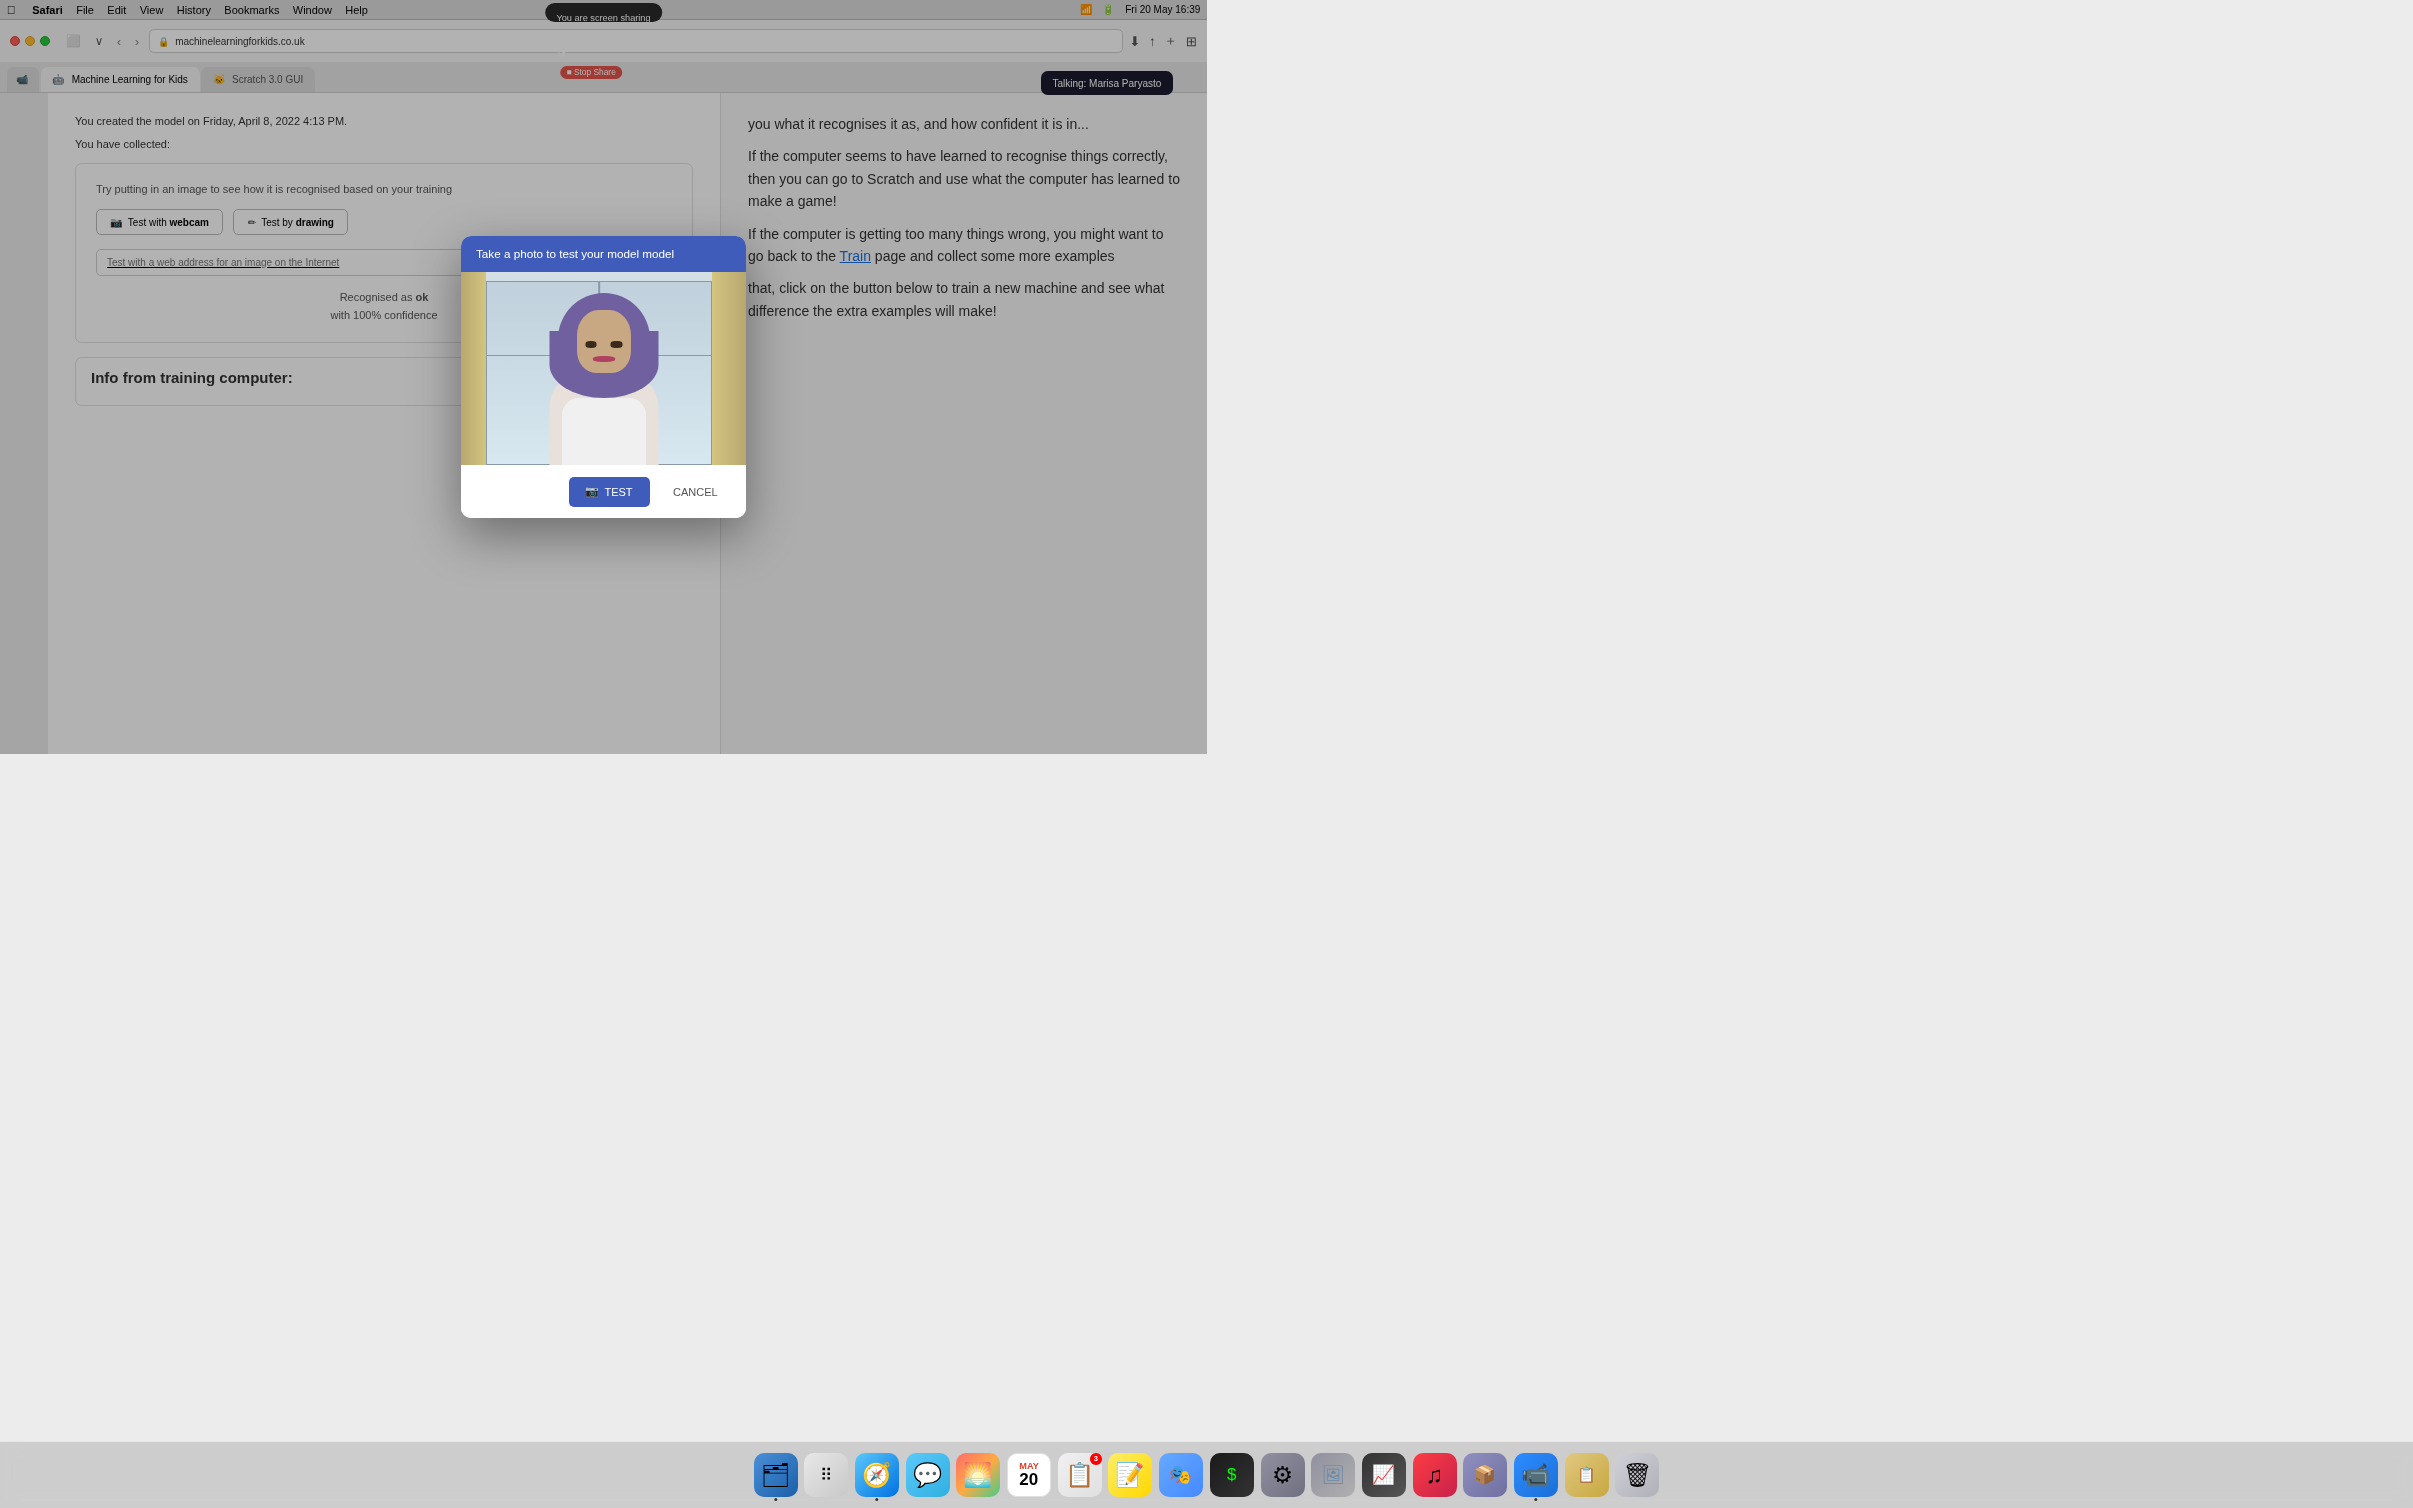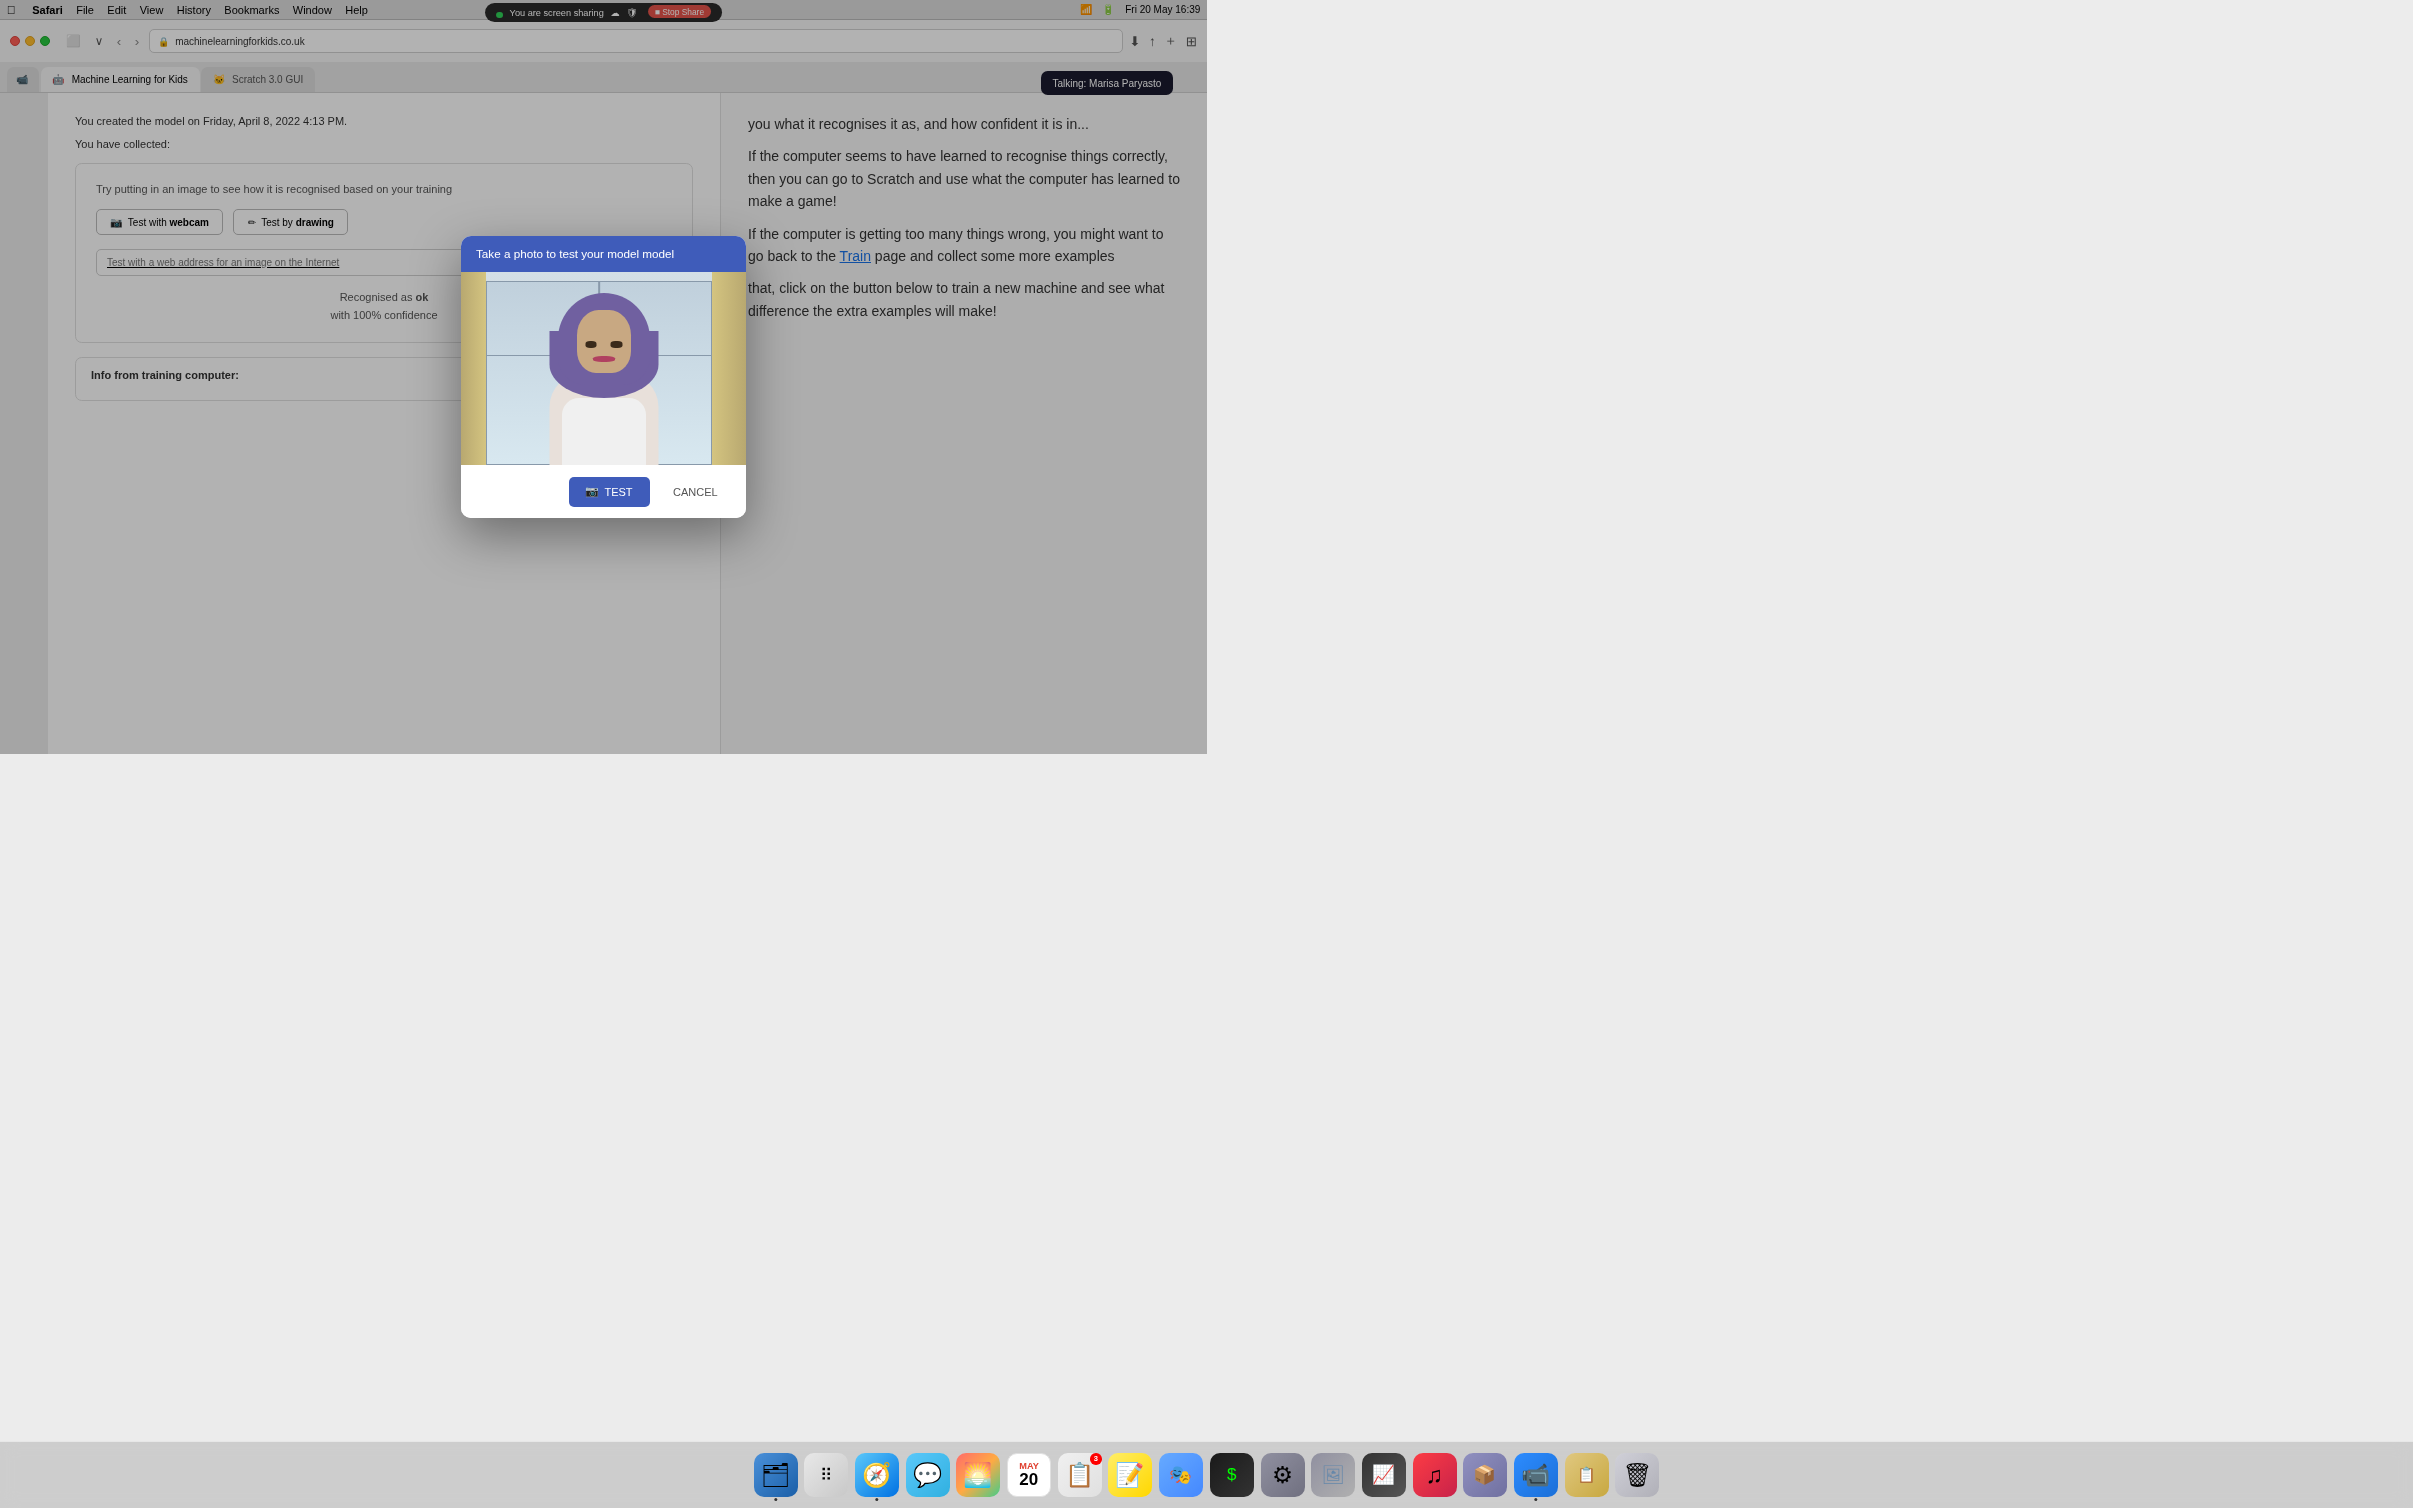--- a/index.html
+++ b/index.html
@@ -56,24 +56,25 @@
       position: absolute;
       top: 3.4px;
       left: 50%;
       transform: translateX(-50%);
       background: #2a2a2a;
       color: white;
       border-radius: 17px;
       padding: 3.4px 11.7px;
       font-size: 9.2px;
       display: flex;
-      align-items: flex-end;
+      align-items: flex-start;
       gap: 6.7px;
       z-index: 200;
       height: 18.4px;
+      flex-direction: column;
     }
     .green-dot {
       width: 6.7px;
       height: 6.7px;
       background: #30d158;
       border-radius: 50%;
     }
     .stop-share-btn {
       background: #e5534b;
       color: white;
@@ -315,21 +316,21 @@
 
     
     .info-section {
       background: white;
       border: 0.8px solid #e0e0e0;
       border-radius: 6.7px;
       padding: 11.7px 15px;
       margin-top: 13.4px;
     }
     .info-section-title {
-      font-size: 11px;
+      font-size: 15px;
       font-weight: 600;
       color: #333;
       margin-bottom: 6.7px;
     }
 
     
     .modal-overlay {
       position: absolute;
       top: 0;
       left: 0;

